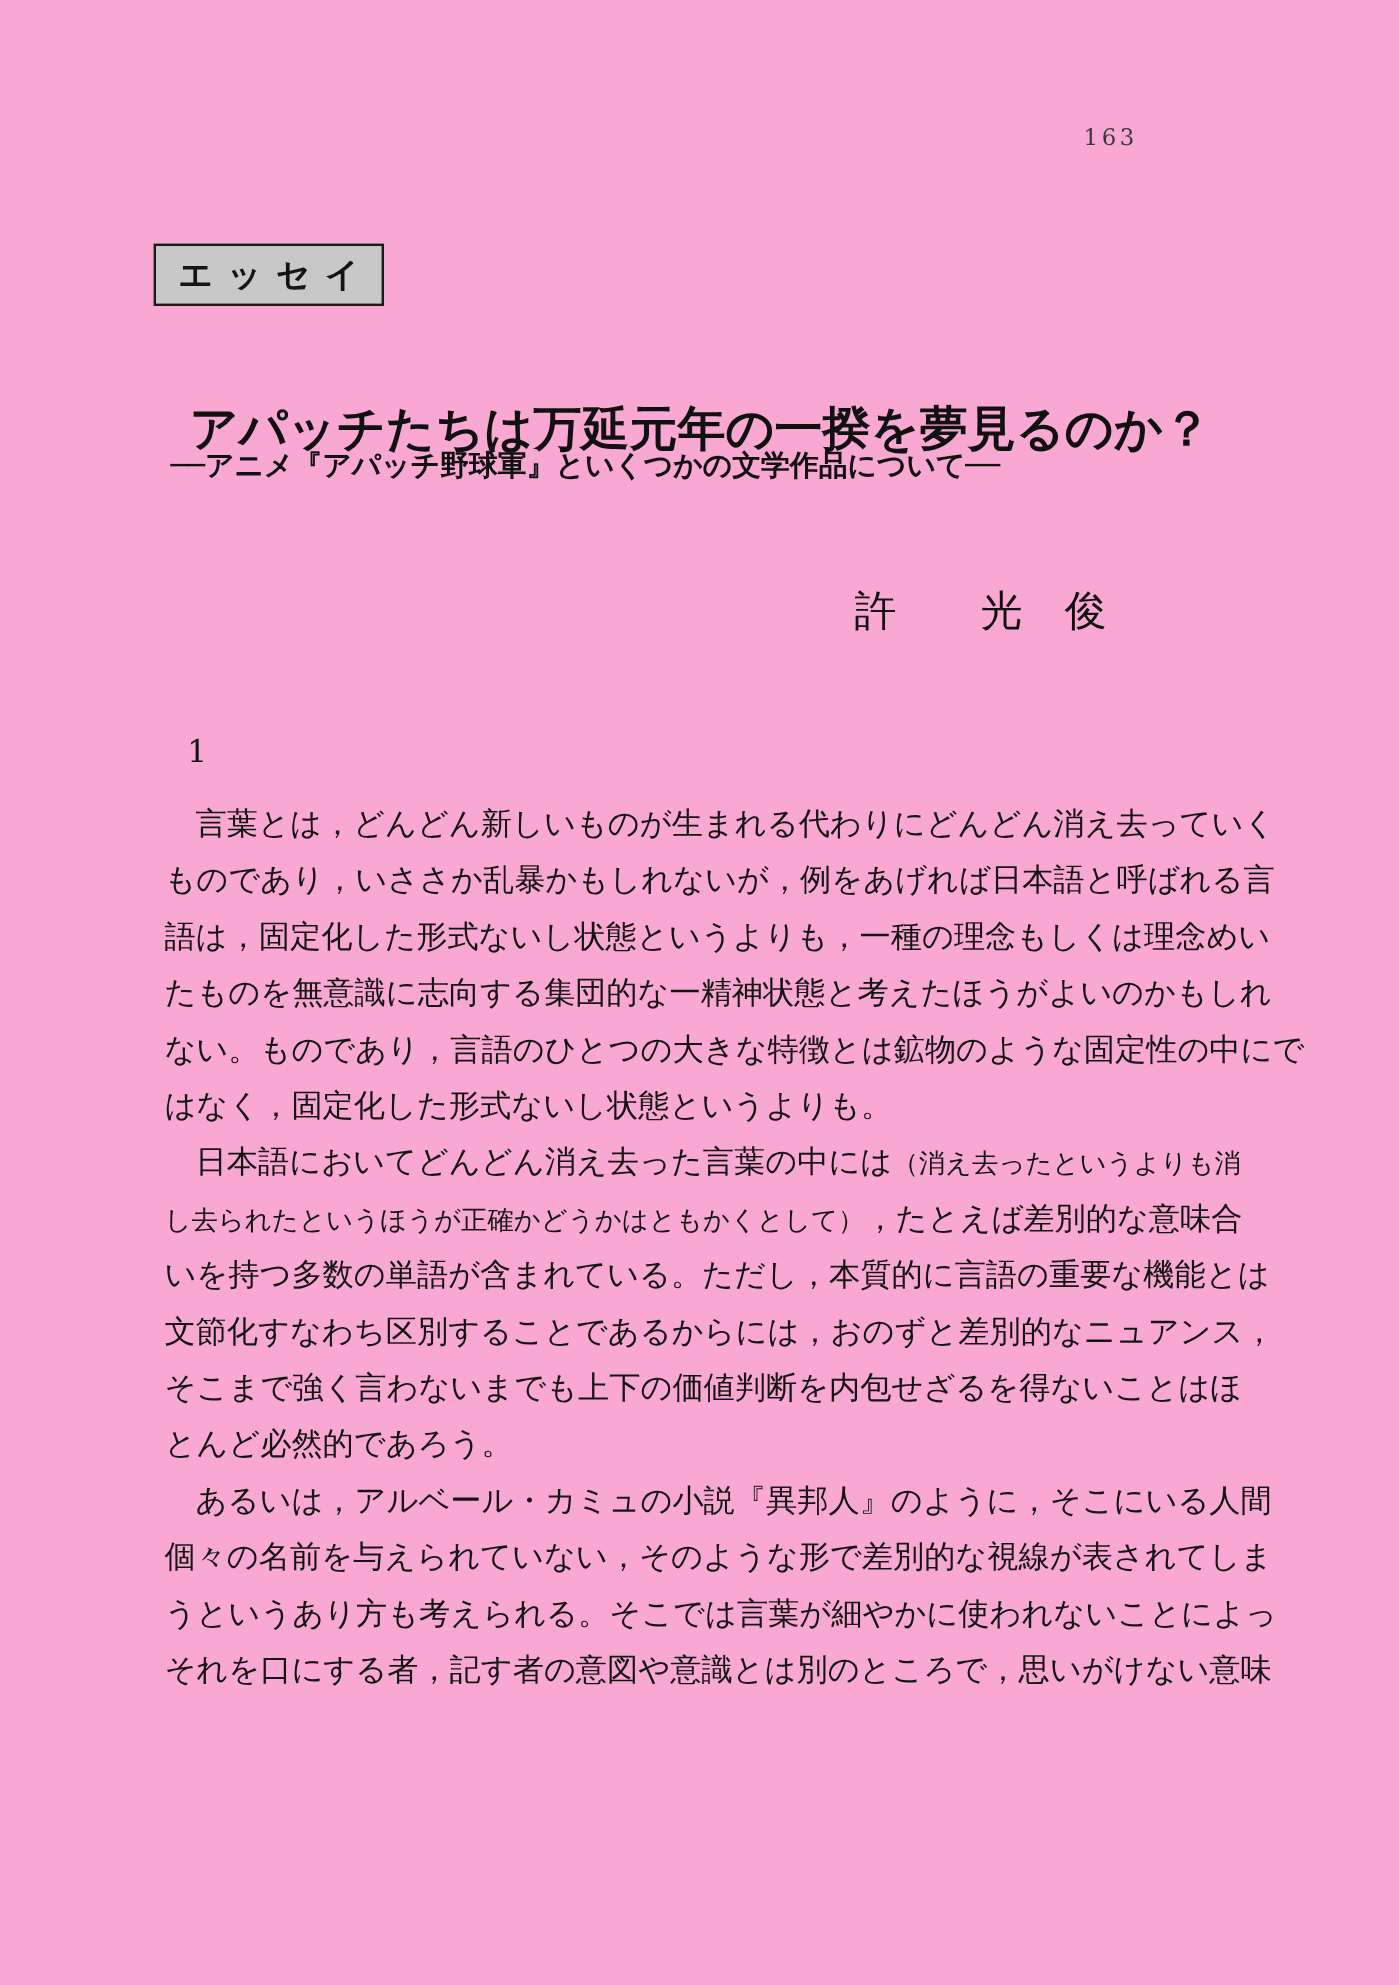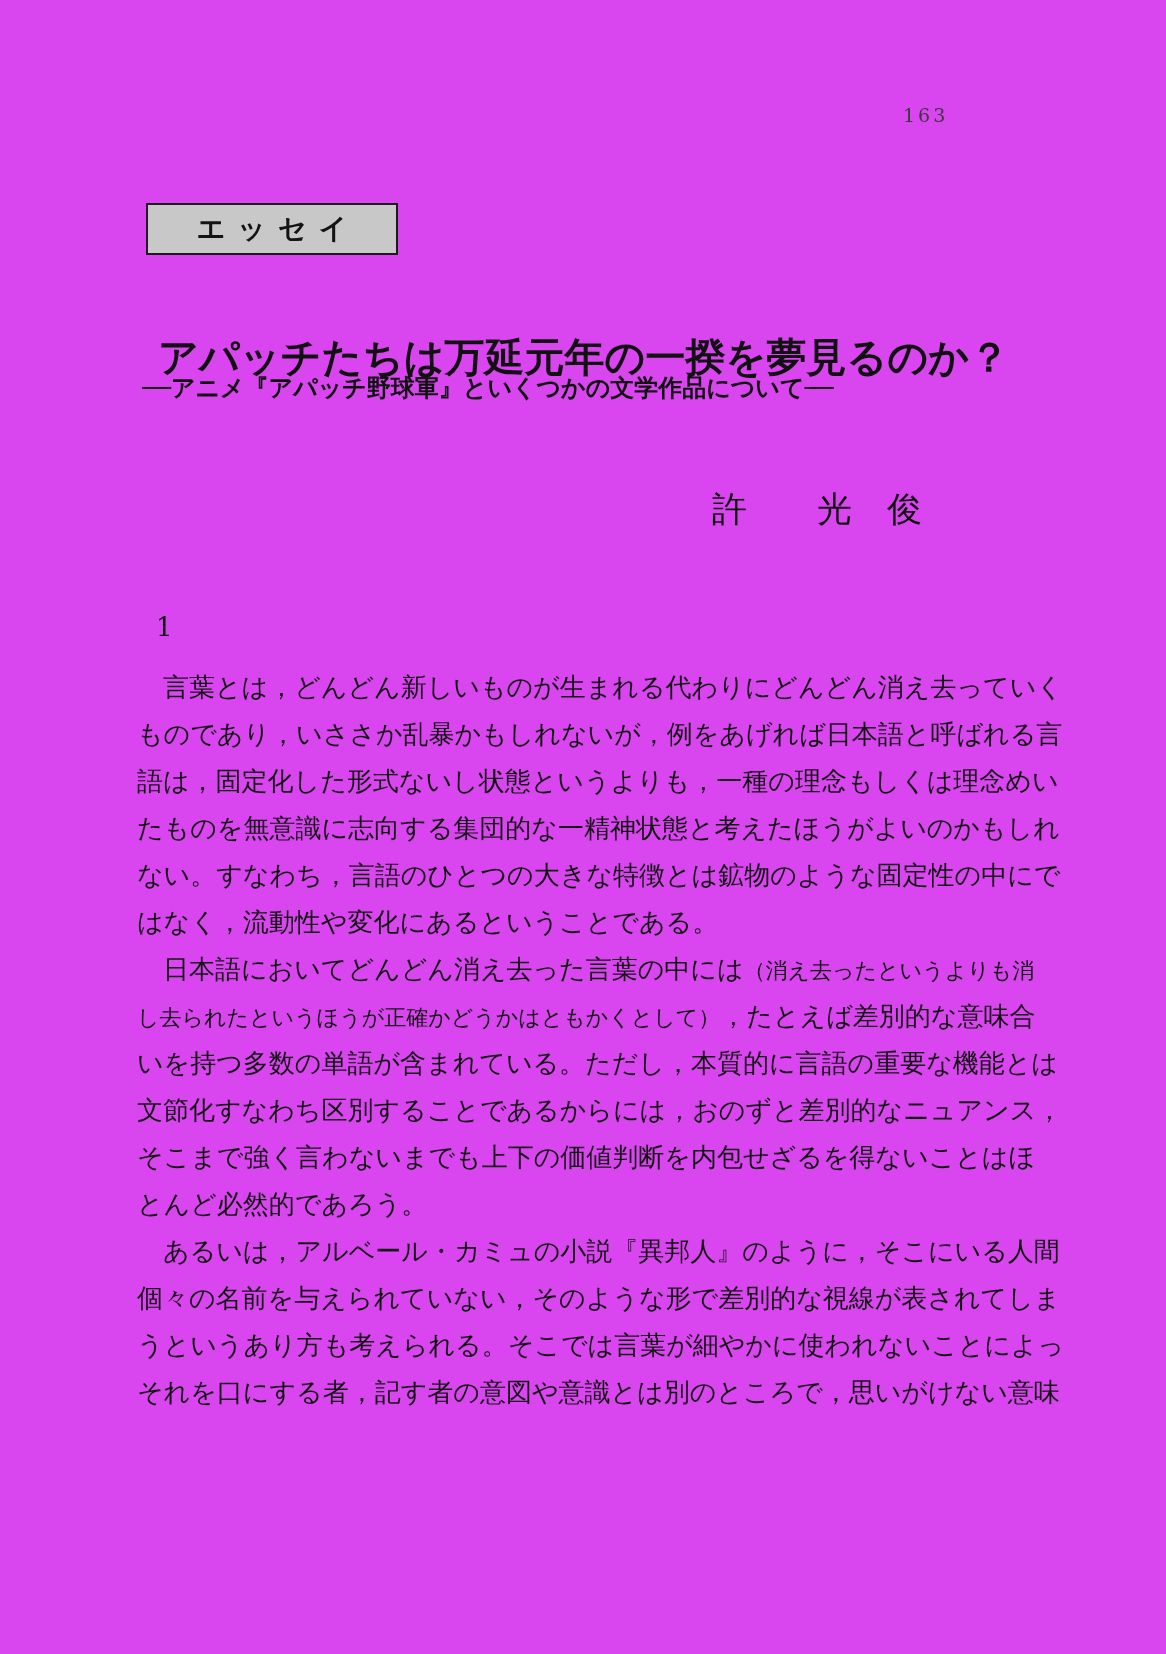--- a/index.html
+++ b/index.html
@@ -11,35 +11,35 @@
     height: 1654px;
     position: relative;
     background: #ffffff;
     color: #1c1c1c;
     font-family: "DejaVu Serif", "Liberation Serif", serif;
     overflow: hidden;
   }
   .page {
     position: absolute;
     inset: 0;
-    background: #d946ef;
+    background: #f9a8d4;
   }
   .page-number {
     position: absolute;
     left: 903px;
     top: 104px;
     font-size: 19px;
     letter-spacing: 3px;
     color: #3a3a3a;
   }
   .category-box {
     position: absolute;
-    left: 146px;
+    left: 128px;
     top: 203px;
-    width: 252px;
+    width: 192px;
     height: 52px;
     background: #c8c8c8;
     border: 2px solid #1a1a1a;
     display: flex;
     align-items: center;
     justify-content: center;
     box-sizing: border-box;
   }
   .category-box .label {
     font-family: "DejaVu Sans", "Liberation Sans", sans-serif;
@@ -122,22 +122,22 @@
 
   <div class="author">許　　光　俊</div>
 
   <div class="section-number">1</div>
 
   <div class="body-text" id="body-text">
       <div class="body-line"><span class="seg">　言葉とは，どんどん新しいものが生まれる代わりにどんどん消え去っていく</span></div>
       <div class="body-line"><span class="seg">ものであり，いささか乱暴かもしれないが，例をあげれば日本語と呼ばれる言</span></div>
       <div class="body-line"><span class="seg">語は，固定化した形式ないし状態というよりも，一種の理念もしくは理念めい</span></div>
       <div class="body-line"><span class="seg">たものを無意識に志向する集団的な一精神状態と考えたほうがよいのかもしれ</span></div>
-      <div class="body-line"><span class="seg">ない。すなわち，言語のひとつの大きな特徴とは鉱物のような固定性の中にで</span></div>
-      <div class="body-line"><span class="seg">はなく，流動性や変化にあるということである。</span></div>
+      <div class="body-line"><span class="seg">ない。ものであり，言語のひとつの大きな特徴とは鉱物のような固定性の中にで</span></div>
+      <div class="body-line"><span class="seg">はなく，固定化した形式ないし状態というよりも。</span></div>
       <div class="body-line"><span class="seg">　日本語においてどんどん消え去った言葉の中には</span><span class="seg small">（消え去ったというよりも消</span></div>
       <div class="body-line"><span class="seg small">し去られたというほうが正確かどうかはともかくとして）</span><span class="seg">，たとえば差別的な意味合</span></div>
       <div class="body-line"><span class="seg">いを持つ多数の単語が含まれている。ただし，本質的に言語の重要な機能とは</span></div>
       <div class="body-line"><span class="seg">文節化すなわち区別することであるからには，おのずと差別的なニュアンス，</span></div>
       <div class="body-line"><span class="seg">そこまで強く言わないまでも上下の価値判断を内包せざるを得ないことはほ</span></div>
       <div class="body-line"><span class="seg">とんど必然的であろう。</span></div>
       <div class="body-line"><span class="seg">　あるいは，アルベール・カミュの小説『異邦人』のように，そこにいる人間</span></div>
       <div class="body-line"><span class="seg">個々の名前を与えられていない，そのような形で差別的な視線が表されてしま</span></div>
       <div class="body-line"><span class="seg">うというあり方も考えられる。そこでは言葉が細やかに使われないことによっ</span></div>
       <div class="body-line"><span class="seg">それを口にする者，記す者の意図や意識とは別のところで，思いがけない意味</span></div>

